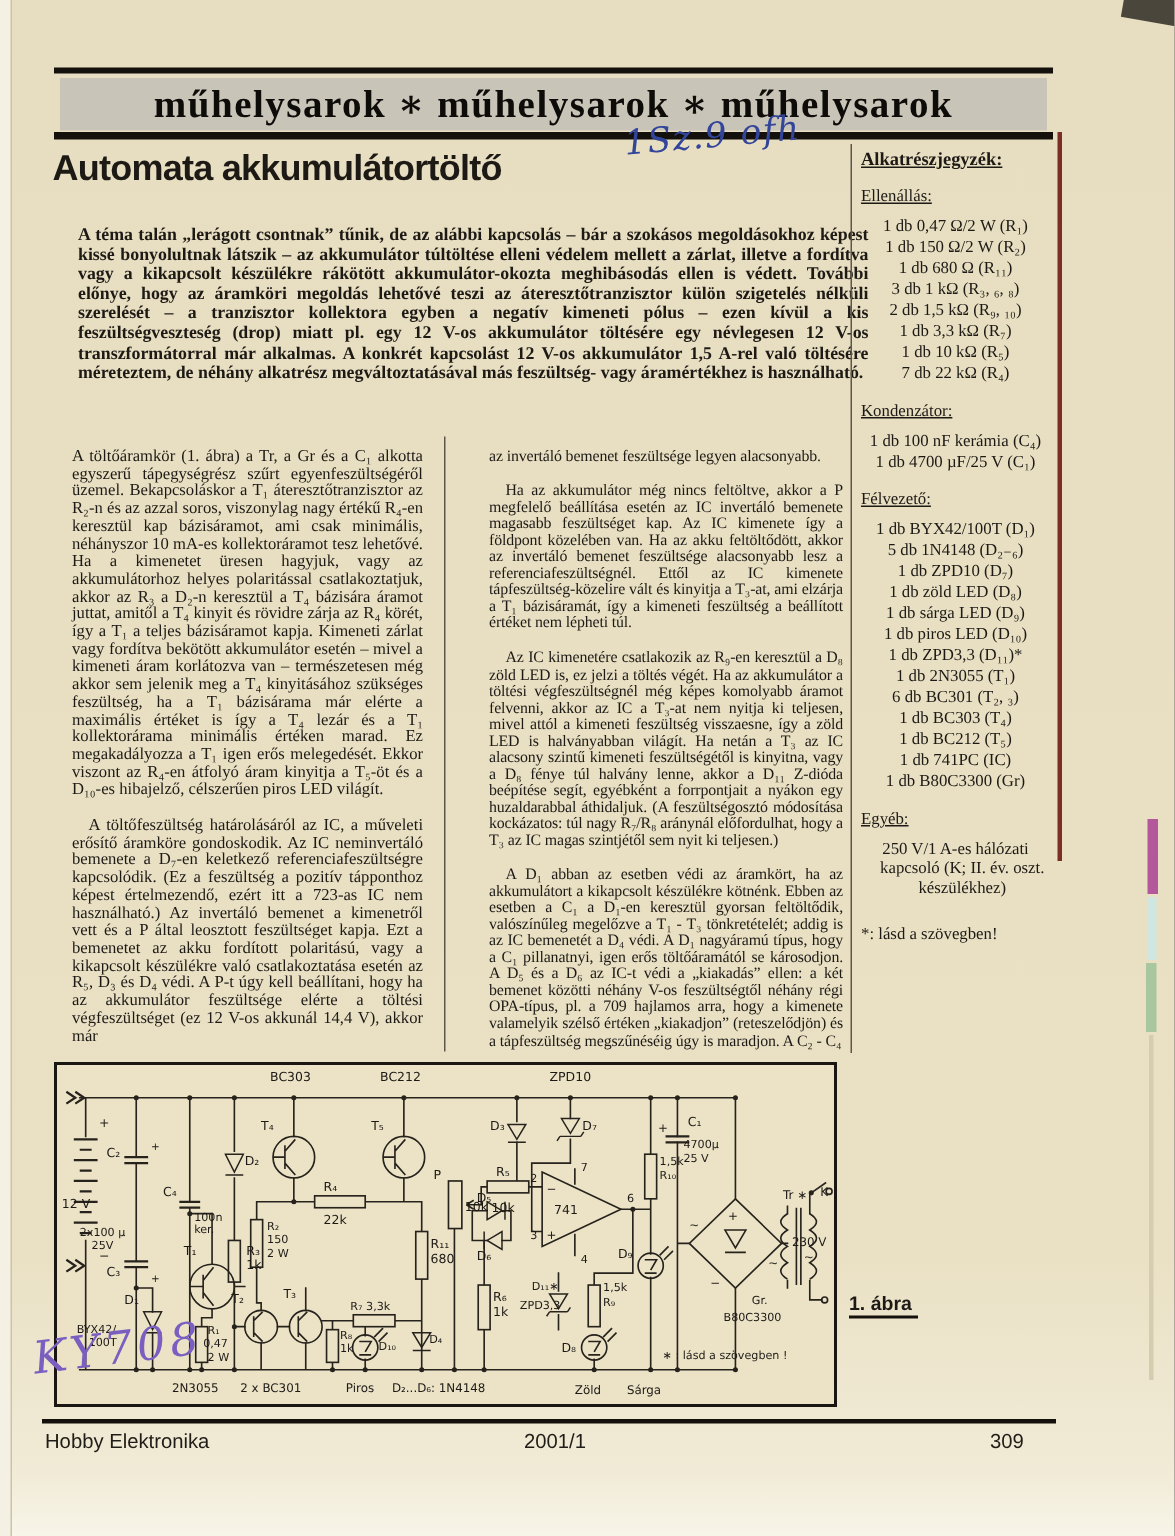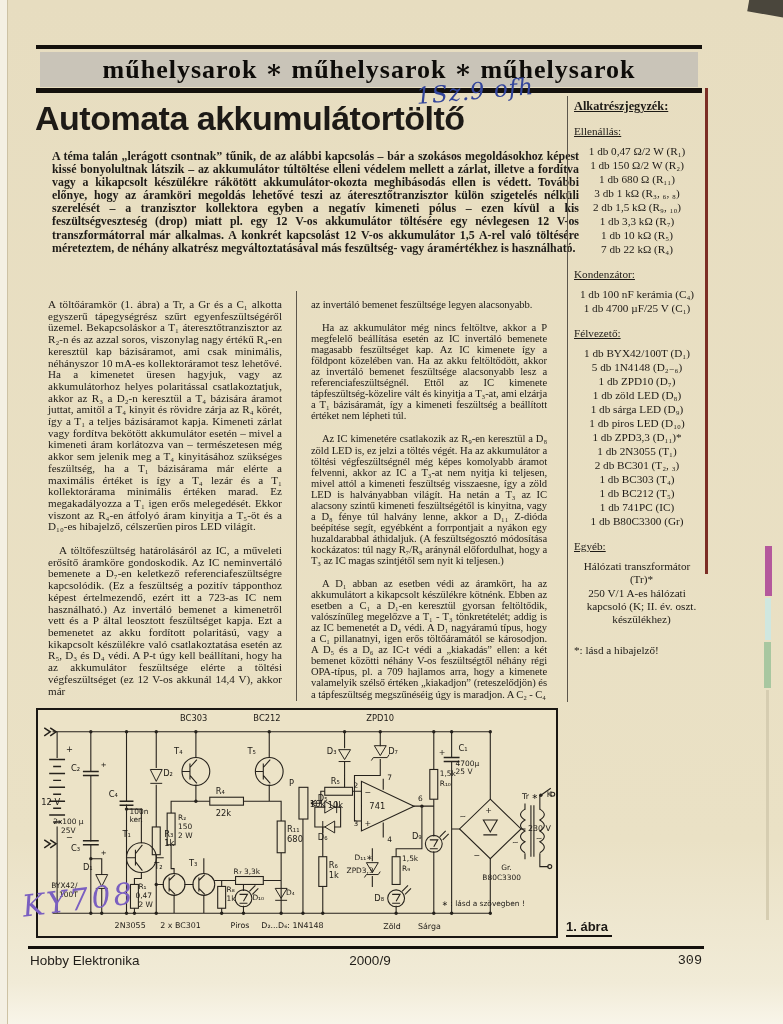--- a/index.html
+++ b/index.html
@@ -13,49 +13,49 @@
   .strip-magenta{left:765px;top:546px;width:7px;height:50px;background:#b4589c;}
   .strip-cyan{left:765px;top:598px;width:6px;height:42px;background:#cfe7e0;}
   .strip-green{left:764px;top:642px;width:7px;height:46px;background:#a8c7a0;}
   .strip-tail{left:766px;top:690px;width:3px;height:230px;background:#d6cdb1;}
   .rule-top{left:36px;top:45px;width:666px;height:4px;background:#14110d;}
   .banner{left:40px;top:52px;width:658px;height:35px;background:#c9c4b8;
           font-weight:bold;font-size:26px;line-height:35px;text-align:center;
           letter-spacing:1px;color:#0e0c09;}
   .rule-banner{left:36px;top:88px;width:666px;height:5px;background:#14110d;}
   .title{left:35px;top:99px;font-family:"Liberation Sans","DejaVu Sans",sans-serif;
-         font-size:34px;font-weight:bold;letter-spacing:-0.5px;}
+         font-size:24px;font-weight:bold;letter-spacing:-0.5px;}
   .hand-top{left:416px;top:78px;font-family:"DejaVu Serif",serif;font-style:italic;
             font-size:23px;color:#33459b;transform:rotate(-5deg);letter-spacing:1px;}
   .hand-fig{left:22px;top:882px;font-family:"DejaVu Serif",serif;font-style:italic;
             font-size:30px;color:#7a5fc0;transform:rotate(-7deg);letter-spacing:3px;z-index:5;}
   .intro{left:52px;top:150px;width:527px;font-size:11.9px;font-weight:bold;
          line-height:13.1px;text-align:justify;}
   .col{top:287px;height:418px;overflow:hidden;text-align:justify;}
   .col-left{left:36px;width:258px;font-size:11.1px;line-height:11.7px;}
-  .col-right{left:299px;width:260px;font-size:10.6px;line-height:11.05px;letter-spacing:-0.1px;}
+  .col-right{left:314px;width:260px;font-size:10.6px;line-height:11.05px;letter-spacing:-0.1px;}
   .col p{margin:12px;}
   .col p.ind{text-indent:11px;}
   .vrule-cols{left:296px;top:291px;width:1px;height:410px;background:#5c564c;}
   .vrule-side{left:567px;top:96px;width:1px;height:606px;background:#5c564c;}
   .sidebar{left:574px;top:100px;width:126px;font-size:11.2px;line-height:13px;}
   .sb-title{font-weight:bold;text-decoration:underline;font-size:12.3px;}
   .sb-head{text-decoration:underline;margin:12px 0 7px;}
   .sb-item{padding-left:9px;text-indent:-9px;margin-bottom:1px;text-align:center;}
   .sb-foot{margin-top:18px;}
   .figure{left:36px;top:708px;width:522px;height:230px;border:2px solid #1a1713;
           background:#ece3c7;box-sizing:border-box;}
-  .fig-caption{left:566px;top:919px;font-family:"Liberation Sans","DejaVu Sans",sans-serif;
+  .fig-caption{left:566px;top:861px;font-family:"Liberation Sans","DejaVu Sans",sans-serif;
                font-size:13px;font-weight:bold;border-bottom:2px solid #14110d;padding:0 4px 1px 0;}
   .rule-footer{left:28px;top:946px;width:676px;height:3px;background:#14110d;}
   .footer-text{top:953px;font-family:"Liberation Sans","DejaVu Sans",sans-serif;
                font-size:13.5px;color:#201d18;}
   .f-left{left:30px;}
   .f-center{left:320px;width:100px;text-align:center;}
-  .f-right{left:660px;width:42px;text-align:right;font-family:Liberation Mono, monospace;}
+  .f-right{left:660px;width:42px;}
 </style>
 </head>
 <body>
 
 <div class="page">
 
   <div class="abs edge-left"></div>
   <div class="abs corner-tr"></div>
   <div class="abs spine-line"></div>
   <div class="abs strip-magenta"></div>
@@ -101,30 +101,29 @@
         <div class="sb-item">1 db 4700 µF/25 V (C₁)</div>
         <div class="sb-head">Félvezető:</div>
         <div class="sb-item">1 db BYX42/100T (D₁)</div>
         <div class="sb-item">5 db 1N4148 (D₂₋₆)</div>
         <div class="sb-item">1 db ZPD10 (D₇)</div>
         <div class="sb-item">1 db zöld LED (D₈)</div>
         <div class="sb-item">1 db sárga LED (D₉)</div>
         <div class="sb-item">1 db piros LED (D₁₀)</div>
         <div class="sb-item">1 db ZPD3,3 (D₁₁)*</div>
         <div class="sb-item">1 db 2N3055 (T₁)</div>
-        <div class="sb-item">2 db BC301 (T₂, ₃)</div>
+        <div class="sb-item">6 db BC301 (T₂, ₃)</div>
         <div class="sb-item">1 db BC303 (T₄)</div>
         <div class="sb-item">1 db BC212 (T₅)</div>
         <div class="sb-item">1 db 741PC (IC)</div>
         <div class="sb-item">1 db B80C3300 (Gr)</div>
         <div class="sb-head">Egyéb:</div>
-        <div class="sb-item">Hálózati transzformátor (Tr)*</div>
         <div class="sb-item">250 V/1 A-es hálózati kapcsoló (K; II. év. oszt. készülékhez)</div>
       </div>
-    <div class="sb-foot">*: lásd a hibajelző!</div>
+    <div class="sb-foot">*: lásd a szövegben!</div>
   </div>
 
   <div class="abs figure">
     <svg width="518" height="226" viewBox="0 0 520 228">
 
       <g stroke="#26221c" stroke-width="1.1" fill="none" stroke-linecap="square">
         <path d="M14 22 H455 M14 205 H455
           M18 22 V48 M18 118 V205
           M52 22 V62 M52 66 V132 M52 136 V205
           M88 22 V92 M88 96 V205
@@ -335,16 +334,16 @@
           <text x="224" y="220" font-size="8">D₂...D₆: 1N4148</text>
           <text x="406" y="198" font-size="7.5">∗ : lásd a szövegben !</text>
         </g>
     </svg>
   </div>
   <div class="abs hand-fig">KY708</div>
   <div class="abs fig-caption">1. ábra</div>
 
   <div class="abs rule-footer"></div>
   <div class="abs footer-text f-left">Hobby Elektronika</div>
-  <div class="abs footer-text f-center">2000/9</div>
+  <div class="abs footer-text f-center">2001/1</div>
   <div class="abs footer-text f-right">309</div>
 
 </div>
 
 </body></html>

